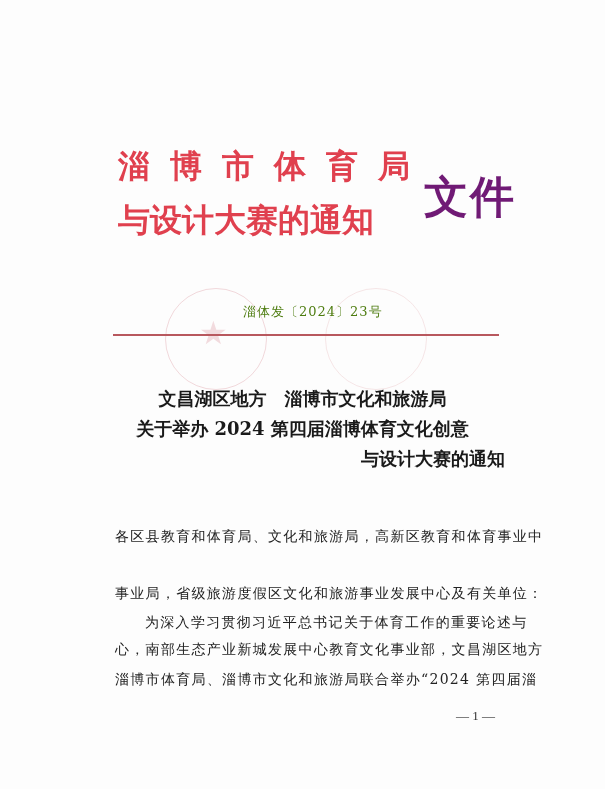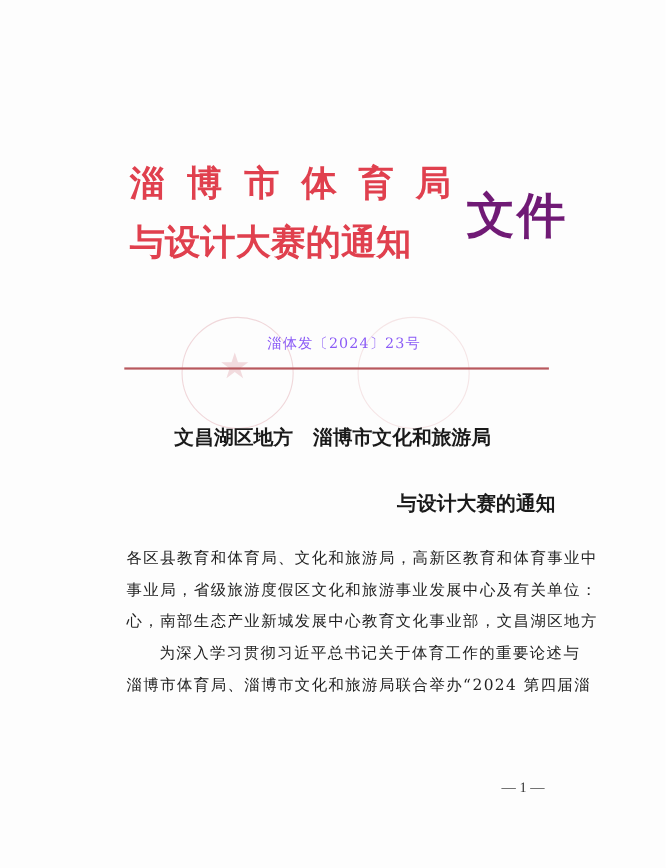--- a/index.html
+++ b/index.html
@@ -77,21 +77,21 @@
     top: 28px;
     font-size: 32px;
     color: rgba(210, 120, 130, 0.25);
     line-height: 32px;
   }
   .doc-number {
     position: absolute;
     left: 243px;
     top: 303px;
     font-size: 13px;
-    color: #8b5cf6;
+    color: #4d7c0f;
     letter-spacing: 1px;
     white-space: nowrap;
     font-family: "DejaVu Serif", "Liberation Serif", serif;
   }
   .red-rule {
     position: absolute;
     left: 113px;
     top: 334px;
     width: 386px;
     height: 2px;
@@ -120,20 +120,21 @@
     color: #222;
     line-height: 28.6px;
     font-family: "DejaVu Serif", "Liberation Serif", serif;
     letter-spacing: 1.3px;
   }
   .body-line {
     white-space: nowrap;
     height: 28.6px;
     overflow: visible;
     display: block;
+    margin-top: 28px;
   }
   .para-1 { top: 494px; }
   .para-2 { top: 580px; }
   .indent { padding-left: 30px; }
   .page-number {
     position: absolute;
     left: 456px;
     top: 708px;
     font-size: 13px;
     color: #333;
@@ -152,20 +153,21 @@
 
   <div class="stamp stamp-left">
     <span class="stamp-star">★</span>
   </div>
   <div class="stamp stamp-right"></div>
 
   <div class="doc-number">淄体发〔2024〕23号</div>
   <div class="red-rule"></div>
 
   <div class="title title-1">文昌湖区地方　淄博市文化和旅游局</div>
+  <div class="title title-2">关于举办 2024 第四届淄博体育文化创意</div>
   <div class="title title-3">与设计大赛的通知</div>
 
   <div class="body-text para-1">
     <span class="body-line">各区县教育和体育局、文化和旅游局，高新区教育和体育事业中</span>
     <span class="body-line">事业局，省级旅游度假区文化和旅游事业发展中心及有关单位：</span>
     <span class="body-line">心，南部生态产业新城发展中心教育文化事业部，文昌湖区地方</span>
   </div>
 
   <div class="body-text para-2">
     <span class="body-line indent">为深入学习贯彻习近平总书记关于体育工作的重要论述与</span>

